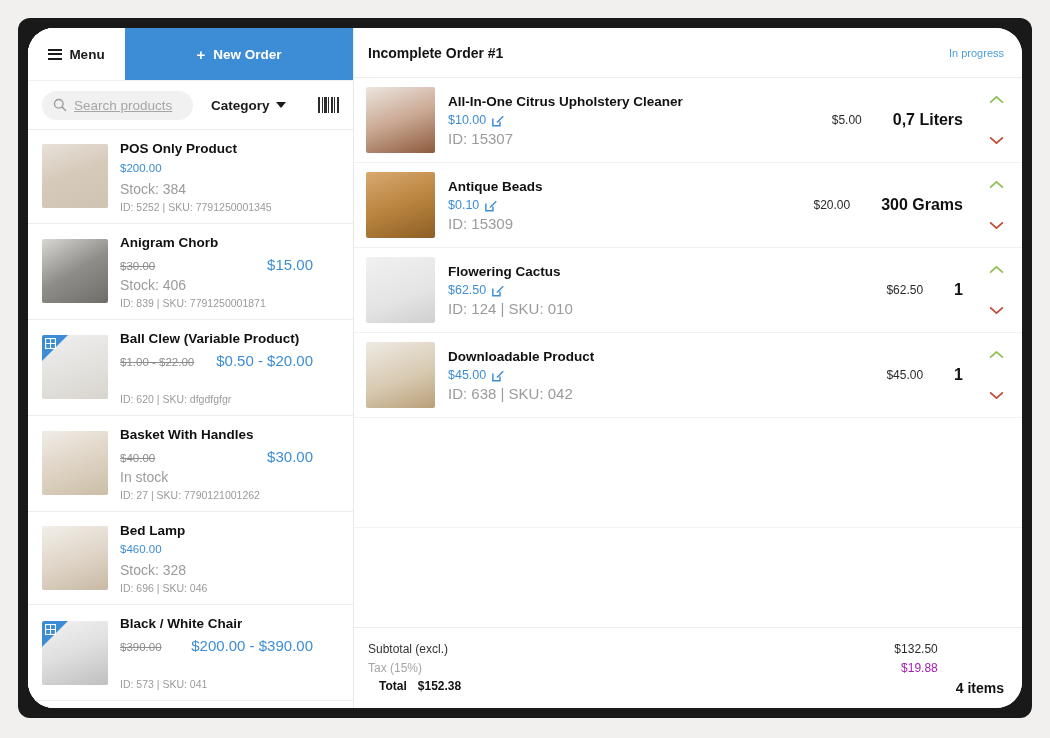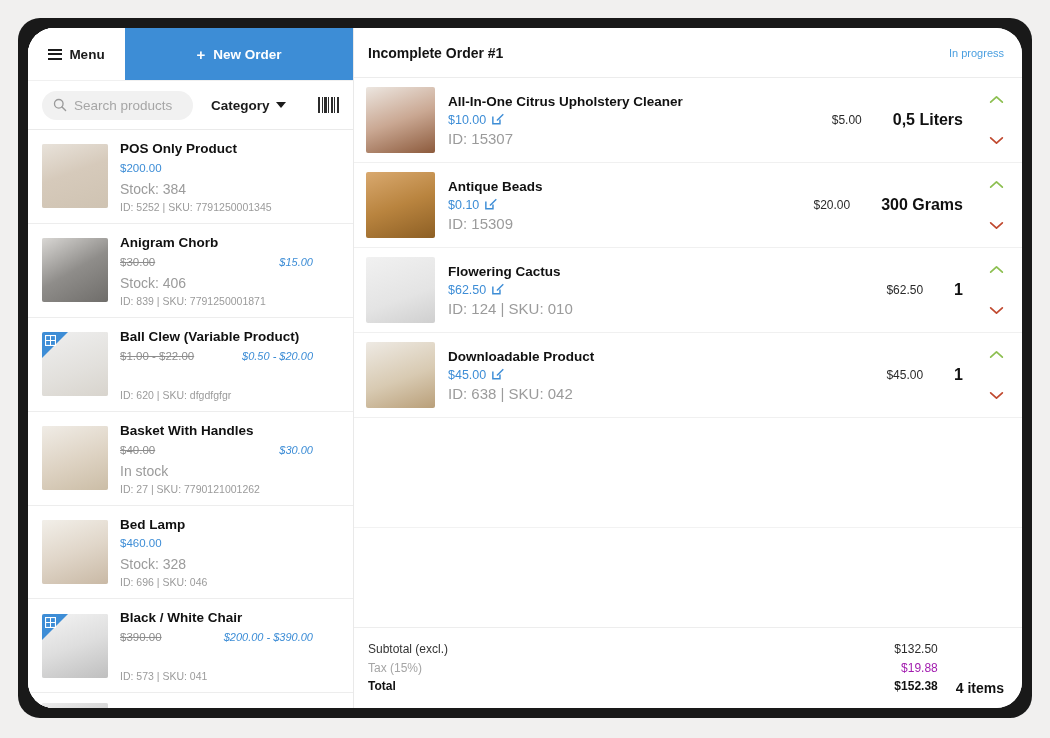--- a/index.html
+++ b/index.html
@@ -9,21 +9,21 @@
     font-family: "Liberation Sans", sans-serif;
     overflow: hidden;
   }
 
   
   .device {
     position: absolute;
     left: 18px; top: 18px;
     width: 1014px; height: 700px;
     background: #191919;
-    border-radius: 22px;
+    border-radius: 12px;
     padding: 10px;
   }
   .screen {
     width: 100%; height: 100%;
     background: #ffffff;
     border-radius: 26px;
     overflow: hidden;
     display: flex;
     position: relative;
   }
@@ -78,21 +78,21 @@
     flex: 1 1 auto;
     max-width: 151px;
     height: 29px;
     background: #f1f1f1;
     border-radius: 15px;
     display: flex; align-items: center;
     gap: 7px;
     padding: 0 11px;
     cursor: text;
   }
-  .search-box span.ph { font-size: 13.5px; color: #a6a6a6; }
+  .search-box span.ph { font-size: 13.5px; color: #a6a6a6; text-decoration: underline; }
   .svg-ic { display: block; }
   .category-btn {
     display: flex; align-items: center; gap: 6px;
     font-size: 13.5px; font-weight: bold; color: #1b1b1b;
     cursor: pointer;
     margin-left: 10px;
   }
   .chev-d { width: 0; height: 0; border-left: 5px solid transparent; border-right: 5px solid transparent; border-top: 6px solid #1b1b1b; }
   .barcode-btn { margin-left: auto; cursor: pointer; display: flex; gap: 1.4px; align-items: center; height: 16px; }
   .barcode-btn i { display: block; background: #2b2b2b; height: 16px; }
@@ -128,21 +128,21 @@
     z-index: 3;
   }
   .var-badge-ic {
     position: absolute; left: 3px; top: 3px;
     z-index: 4;
   }
   .p-info { flex: 1 1 auto; min-width: 0; padding-top: 1px; }
   .p-name { font-size: 13.5px; font-weight: bold; color: #111; line-height: 1.25; }
   .p-price-row { display: flex; align-items: baseline; margin-top: 4px; min-height: 15px; }
   .p-old { font-size: 11.5px; color: #8d8d8d; text-decoration: line-through; }
-  .p-new { font-size: 11px; color: #3d8dd6; margin-left: auto; padding-right: 28px; font-style: italic; }
+  .p-new { font-size: 15px; color: #3d8dd6; margin-left: auto; padding-right: 28px; }
   .p-single { font-size: 11.5px; color: #3d8dd6; }
   .p-stock { font-size: 14px; color: #9b9b9b; margin-top: 4px; }
   .p-id { font-size: 10.5px; color: #9b9b9b; margin-top: 4px; }
 
   
   .right-panel {
     flex: 1 1 auto;
     height: 100%;
     display: flex;
     flex-direction: column;
@@ -165,21 +165,21 @@
     border-bottom: 1px solid #f0f0f0;
     min-height: 84px;
   }
   .cart-thumb {
     width: 69px; height: 66px; flex: 0 0 69px;
     background: #eceae7; border-radius: 2px;
     position: relative; overflow: hidden;
   }
   .c-info { flex: 1 1 auto; min-width: 0; }
   .c-name { font-size: 13.5px; font-weight: bold; color: #111; }
-  .c-price-row { display: flex; align-items: flex-start; gap: 6px; margin-top: 4px; }
+  .c-price-row { display: flex; align-items: flex-end; gap: 6px; margin-top: 4px; }
   .c-price { font-size: 12.5px; color: #3d8dd6; }
   .c-id { font-size: 15px; color: #9b9b9b; margin-top: 3px; }
   .c-line-total { font-size: 12px; color: #2a2a2a; text-align: right; flex: 0 0 auto; white-space: nowrap; }
   .c-qty { font-size: 16px; font-weight: bold; color: #111; text-align: center; white-space: nowrap; margin-left: 18px; margin-right: 6px; }
   .stepper {
     flex: 0 0 28px;
     display: flex; flex-direction: column;
     align-items: center; justify-content: space-between;
     align-self: stretch;
     padding: 6px 0 6px 0;
@@ -193,21 +193,21 @@
     border-top: 1px solid #ededed;
     padding: 12px 18px 12px 14px;
     display: flex; align-items: flex-end;
   }
   .totals-table { flex: 1 1 auto; }
   .t-row { display: flex; font-size: 12px; line-height: 1.55; }
   .t-label { color: #333; }
   .t-label.muted { color: #a5a5a5; }
   .t-val { margin-left: auto; color: #2b2b2b; }
   .t-val.muted { color: #a21caf; }
-  .t-row.total .t-label, .t-row.total .t-val { font-weight: bold; color: #111; }
+  .t-row.total .t-label, .t-row.total .t-val { font-weight: bold; color: #111; margin-left: 11px; }
   .items-count { font-size: 14px; font-weight: bold; color: #111; margin-left: 18px; white-space: nowrap; }
 
   .actions {
     flex: 0 0 66px;
     display: flex;
     background: #f3f3f3;
     border-top: 1px solid #e6e6e6;
   }
   .act {
     flex: 1 1 0;
@@ -392,21 +392,21 @@
               <div class="c-price-row">
                 <span class="c-price">$10.00</span>
                 <svg width="12" height="12" viewBox="0 0 14 14" style="cursor: pointer;">
                   <path d="M1 4.2v8.3h8.3V7.6" fill="none" stroke="#3d8dd6" stroke-width="1.7"></path>
                   <path d="M5.2 8.1L12.6 0.8l1.1 1.1L6.4 9.2z" fill="#3d8dd6"></path>
                 </svg>
               </div>
               <div class="c-id">ID: 15307</div>
             </div>
             <div class="c-line-total">$5.00</div>
-            <div class="c-qty">0,5 Liters</div>
+            <div class="c-qty">0,7 Liters</div>
             <div class="stepper">
               <div class="step-btn"><svg width="15" height="9" viewBox="0 0 16 10">
                   <path d="M1.5 8L8 2l6.5 6" fill="none" stroke="#8cbf50" stroke-width="1.9" stroke-linecap="round" stroke-linejoin="round"></path>
                 </svg></div>
               <div class="step-btn"><svg width="15" height="9" viewBox="0 0 16 10">
                   <path d="M1.5 2L8 8l6.5-6" fill="none" stroke="#c0492f" stroke-width="1.9" stroke-linecap="round" stroke-linejoin="round"></path>
                 </svg></div>
             </div>
           </div>
           <div class="cart-row">

